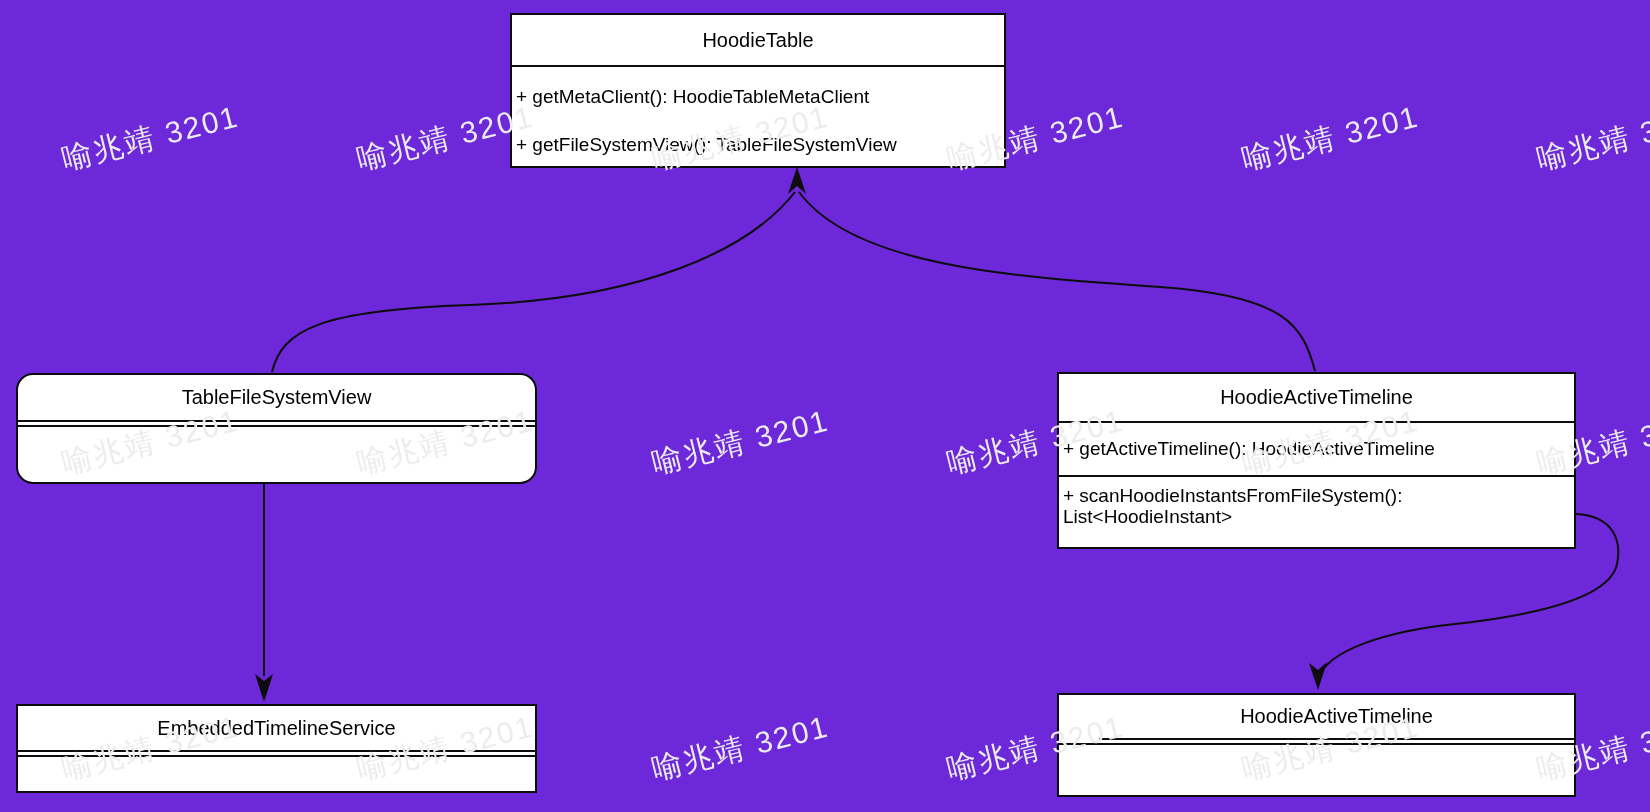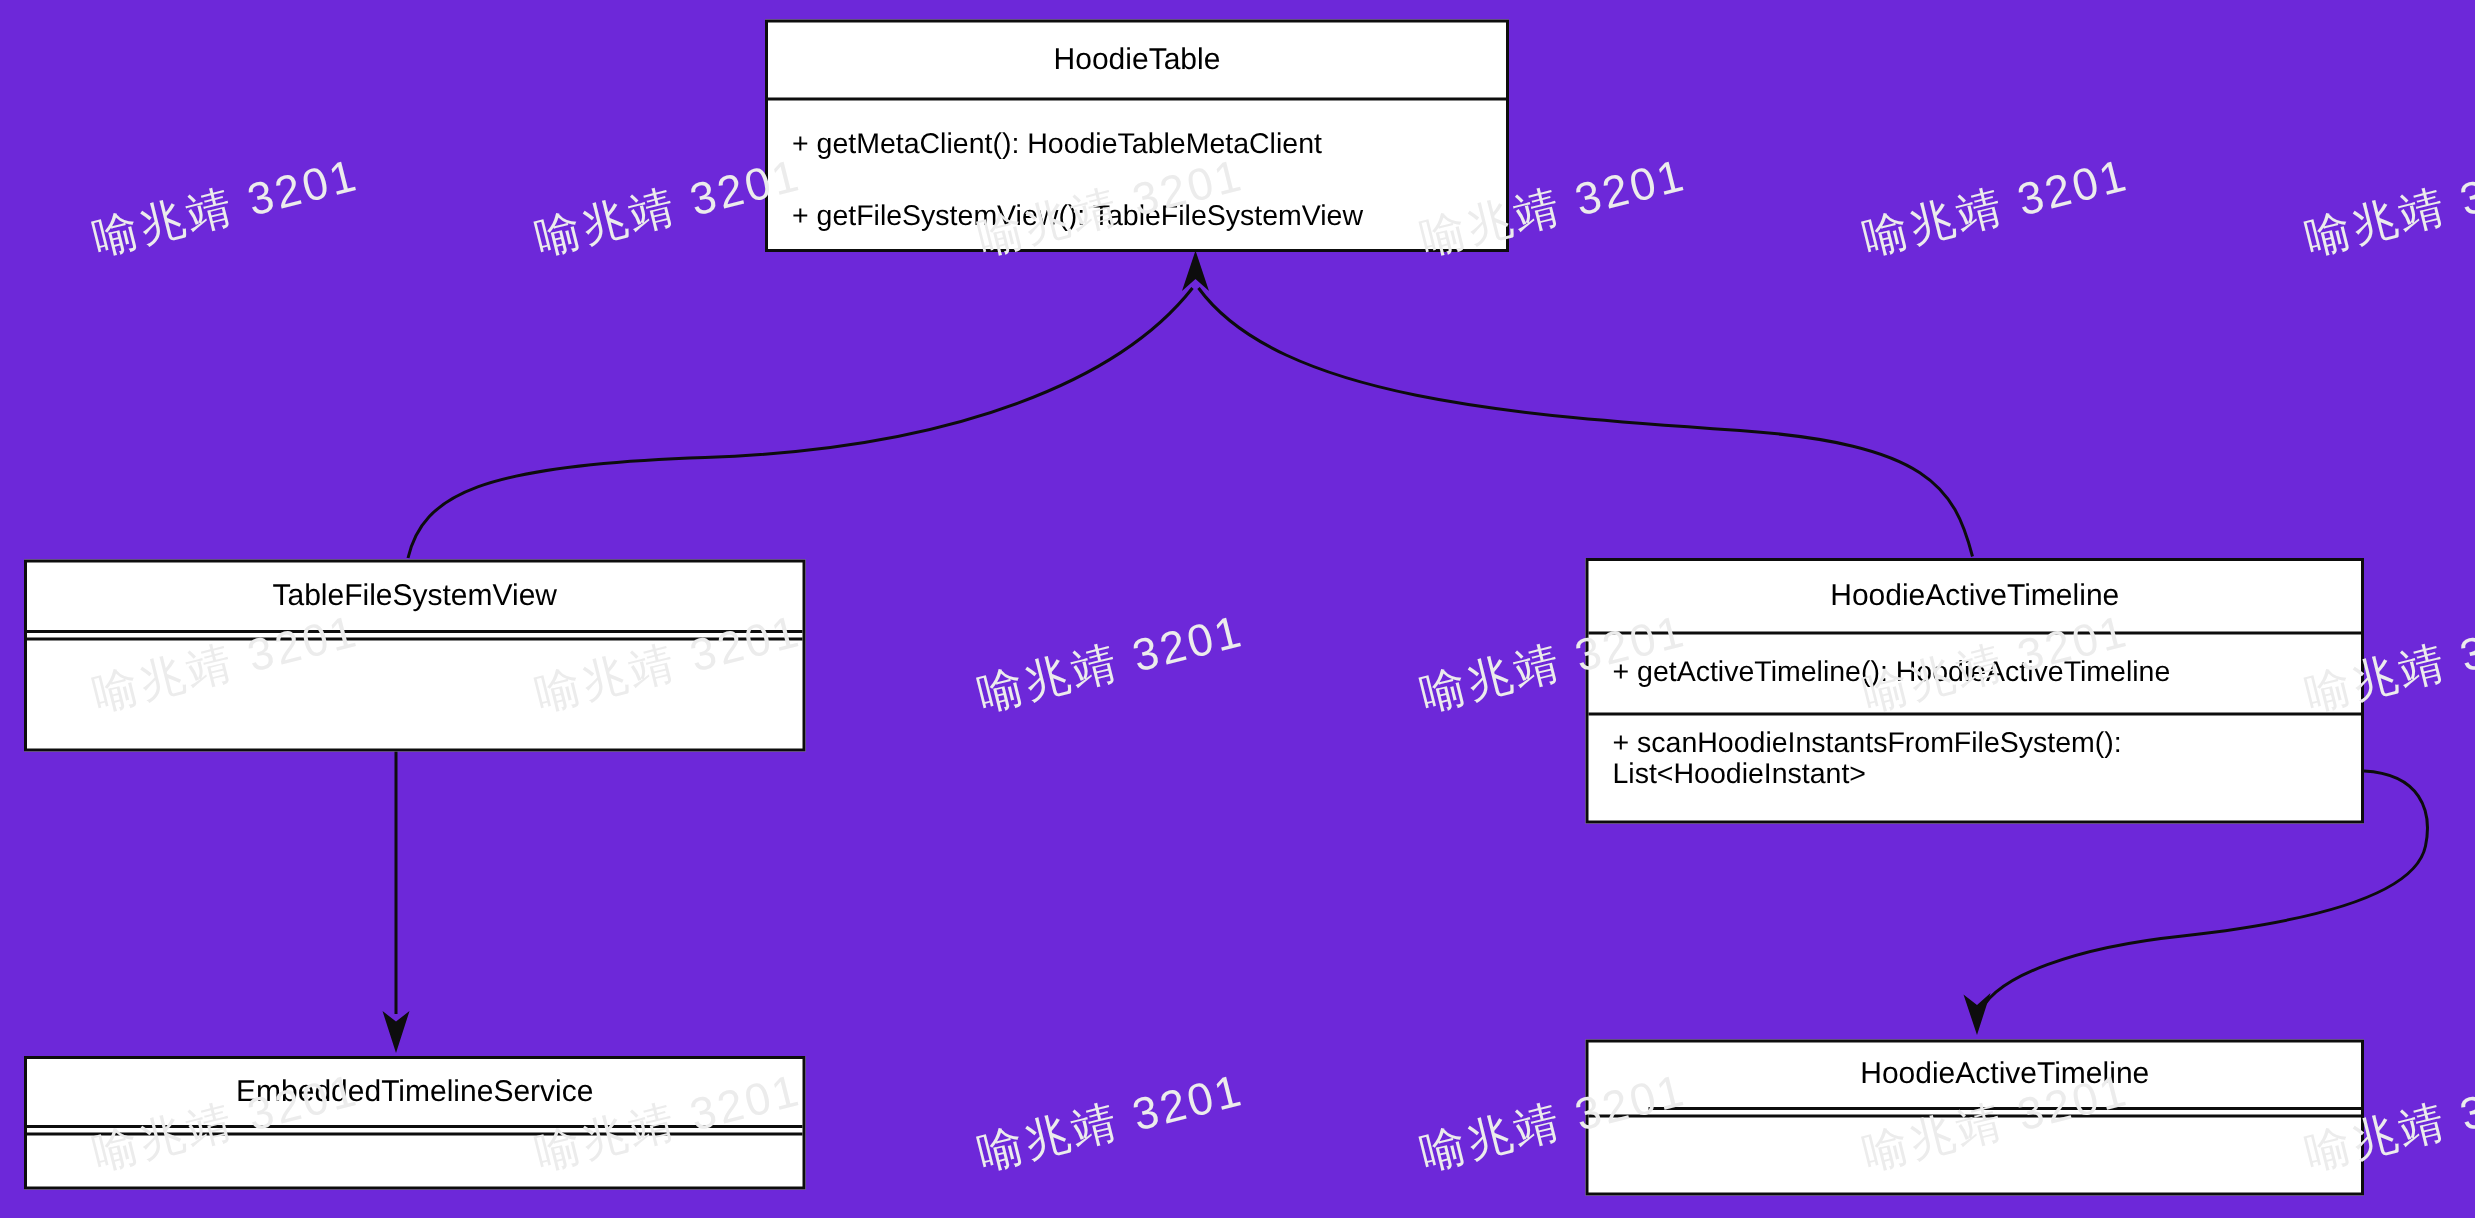--- a/index.html
+++ b/index.html
@@ -26,31 +26,31 @@
     box-sizing:border-box;
     white-space:nowrap;
   }
   .uml-strip{
     border-bottom:2px solid #0d0d0d;
     box-sizing:border-box;
   }
   .uml-methods{box-sizing:border-box;}
   .uml-method{
     font-size:19px;
-    padding-left:16px;padding-right:10px;
+    padding-left:4px;padding-right:10px;
     box-sizing:border-box;
     line-height:26px;
   }
   
   #box-hoodie-table{left:510px;top:13px;width:496px;height:155px;}
   #box-hoodie-table .uml-title{height:52px;}
   #box-hoodie-table .uml-methods{padding-top:6px;}
   #box-hoodie-table .uml-method{height:48px;line-height:48px;white-space:nowrap;}
 
-  #box-table-file-system-view{left:16px;top:373px;width:521px;height:128px;}
+  #box-table-file-system-view{left:16px;top:373px;width:521px;height:111px;border-radius:17px;}
   #box-table-file-system-view .uml-title{height:47px;}
   #box-table-file-system-view .uml-strip{height:5px;}
 
   #box-hoodie-table-meta-client{left:1057px;top:372px;width:519px;height:177px;}
   #box-hoodie-table-meta-client .uml-title{height:49px;}
   #box-hoodie-table-meta-client .uml-method.m1{height:54px;line-height:52px;border-bottom:2px solid #0d0d0d;white-space:nowrap;}
   #box-hoodie-table-meta-client .uml-method.m2{padding-top:8px;line-height:21px;}
 
   #box-embedded-timeline-service{left:16px;top:704px;width:521px;height:89px;}
   #box-embedded-timeline-service .uml-title{height:46px;}

